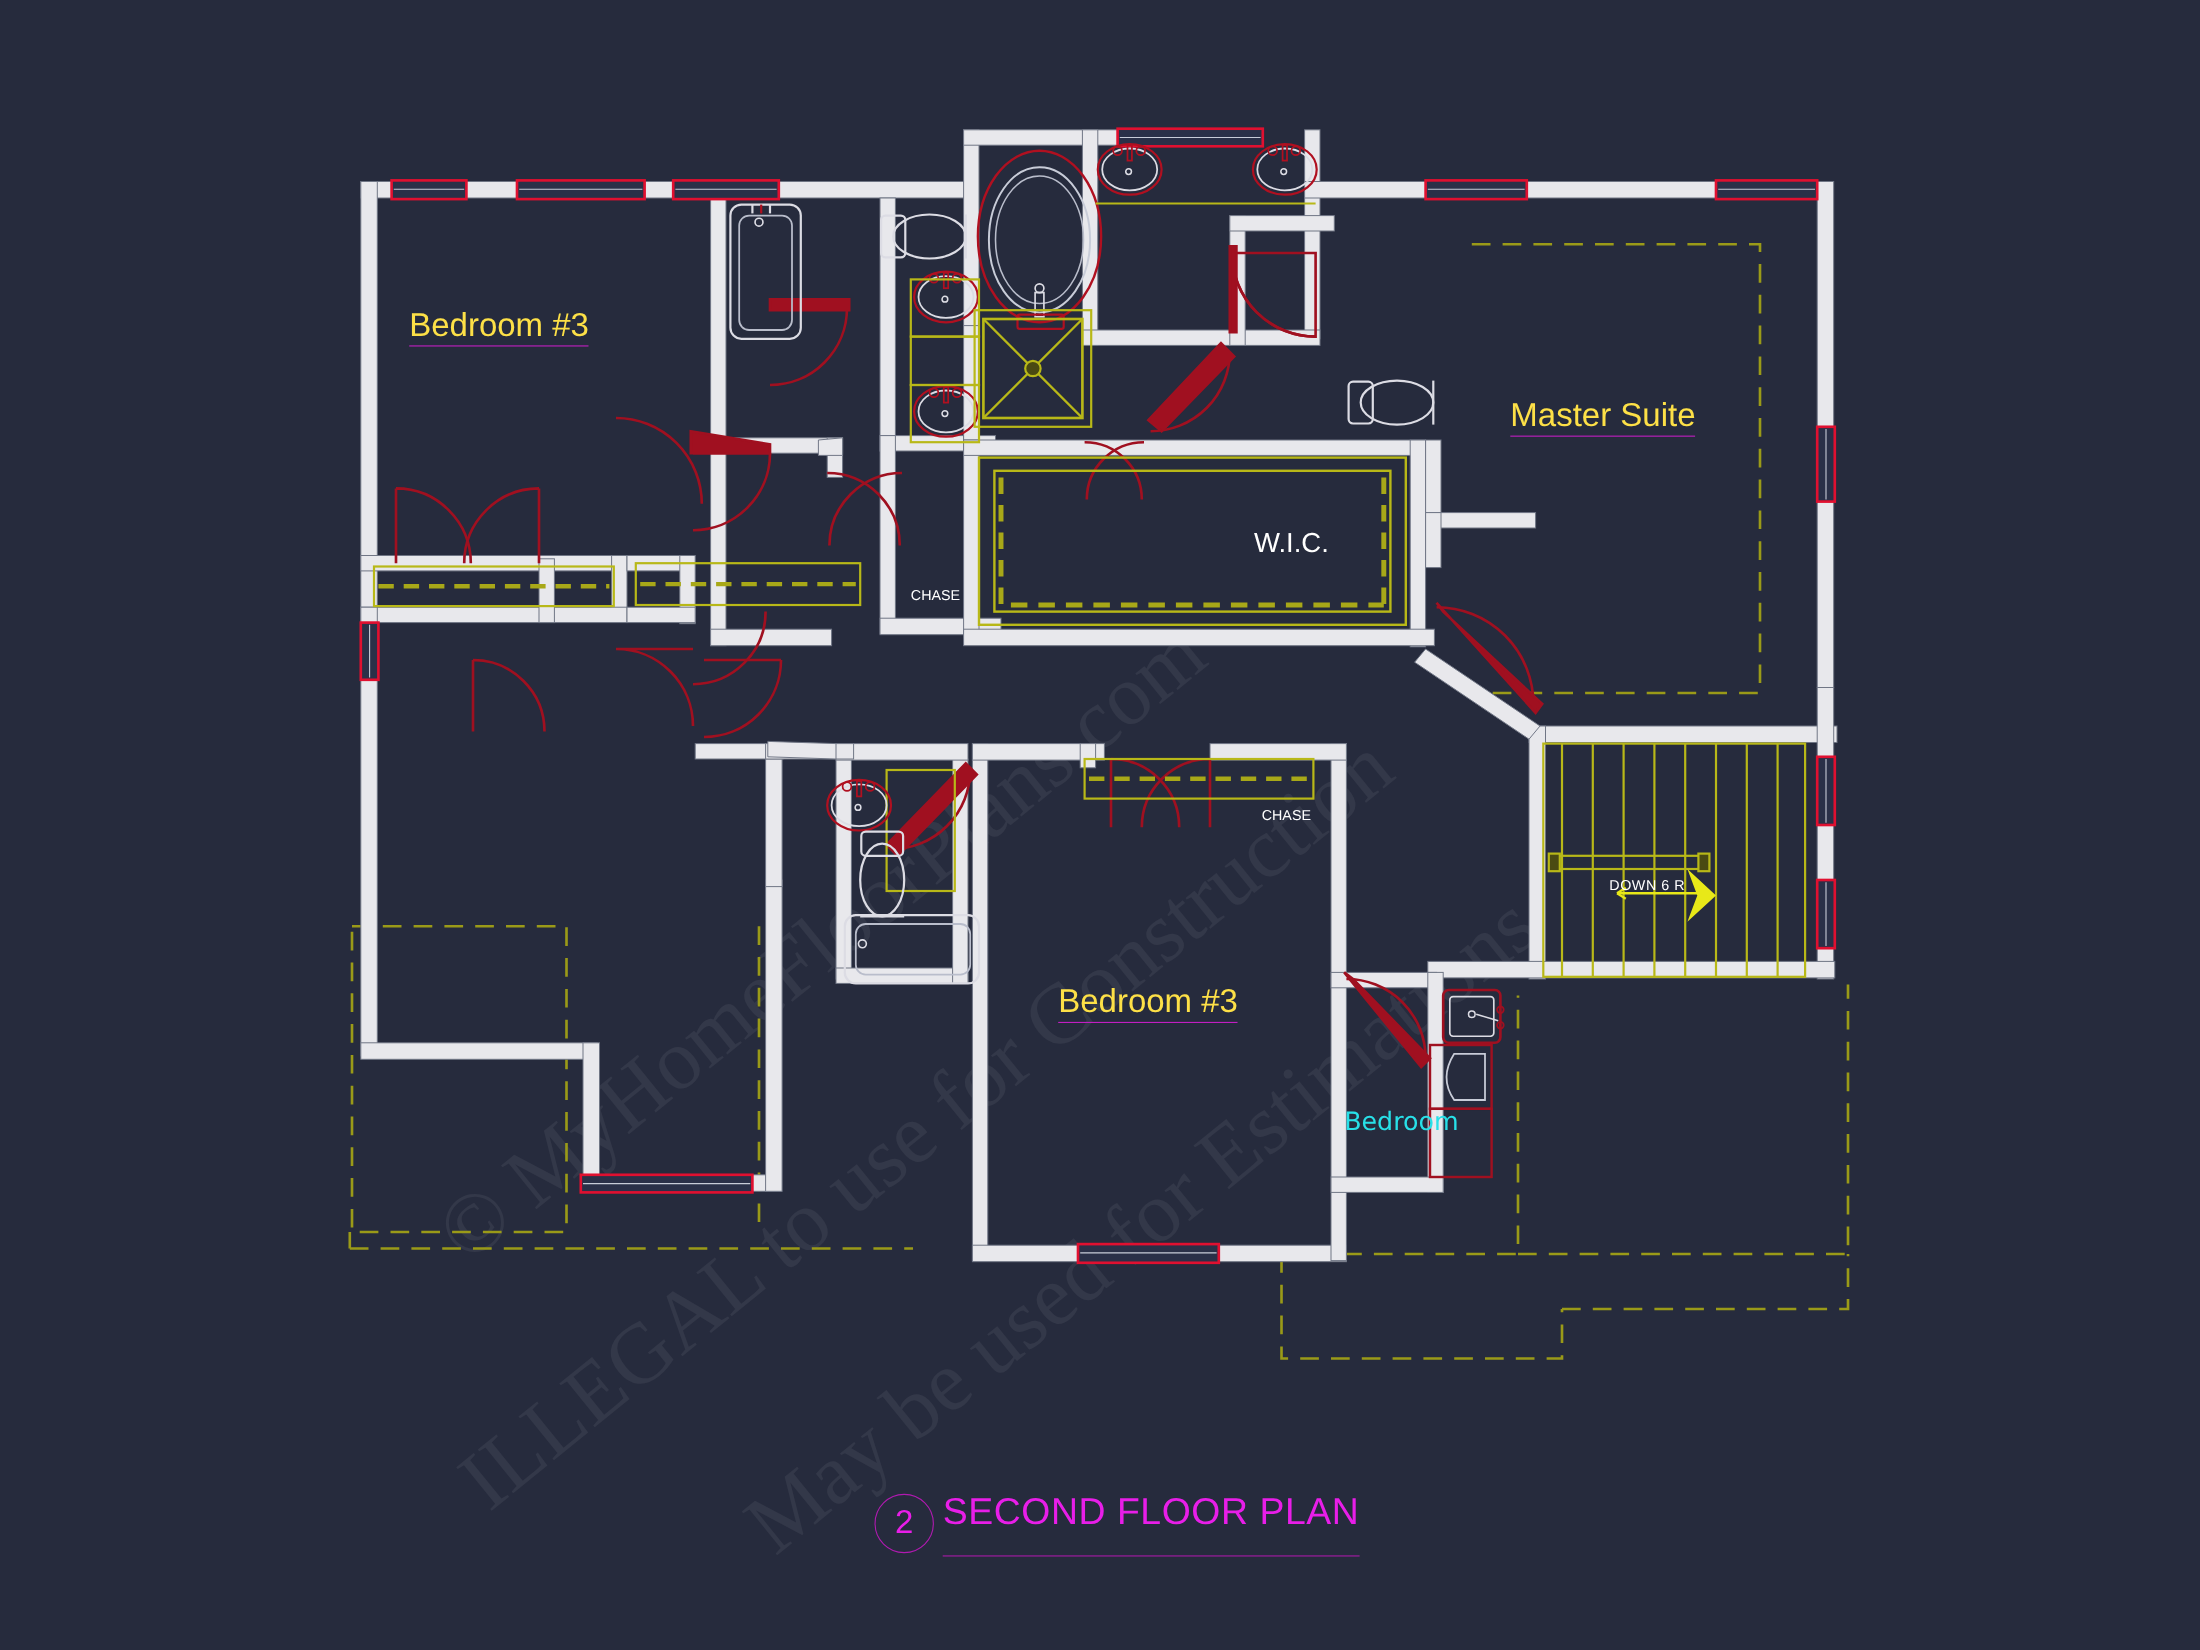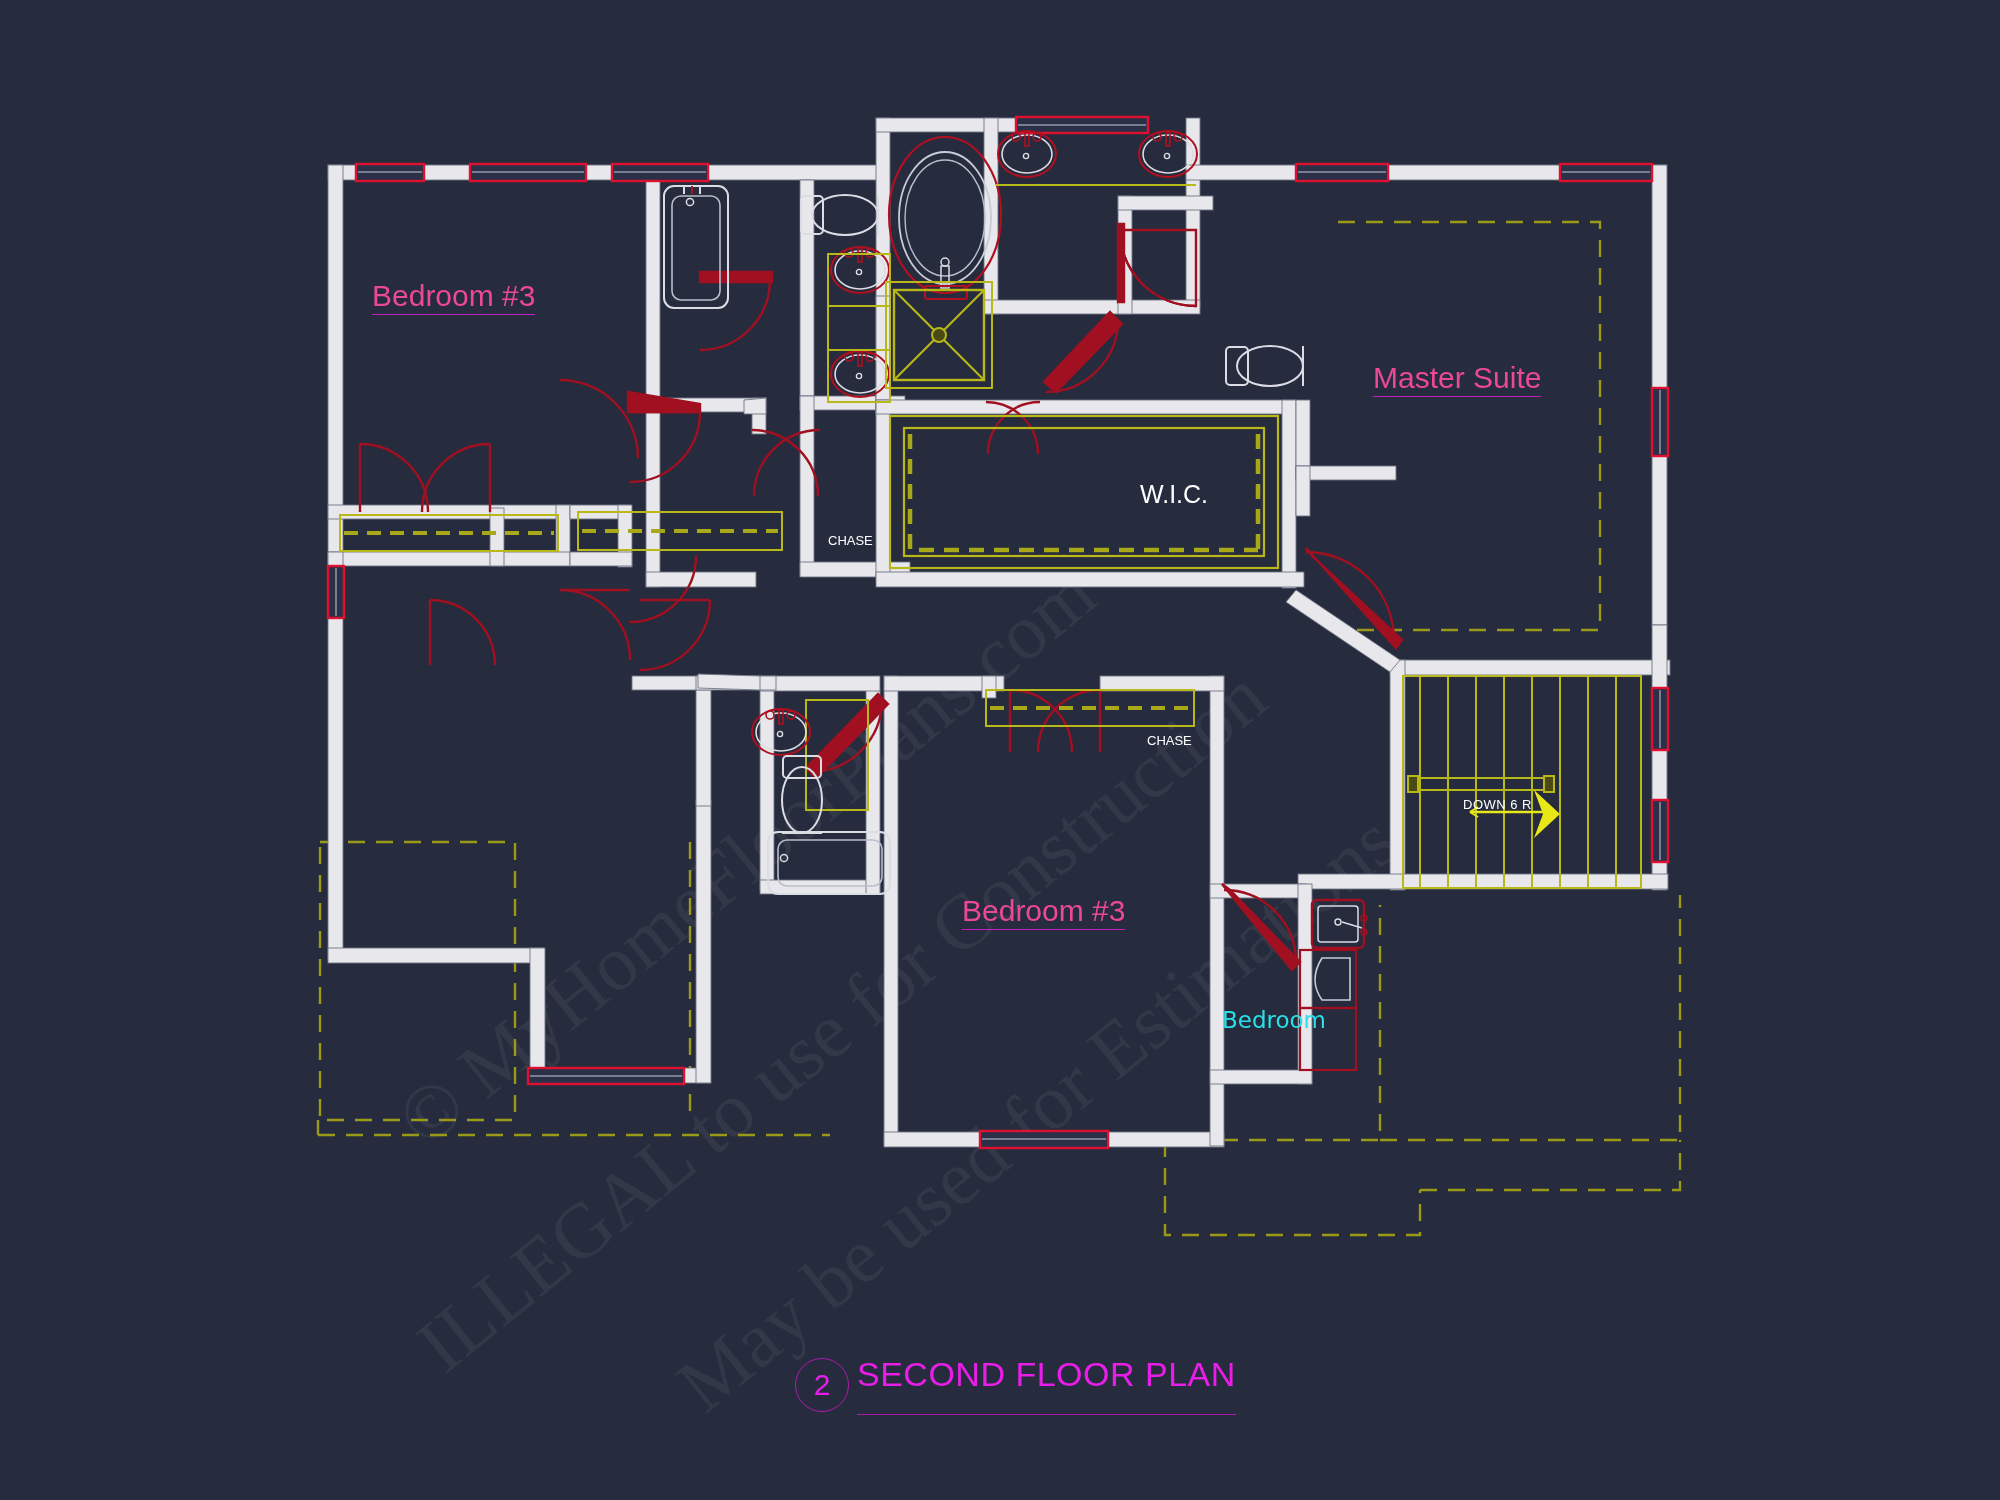--- a/index.html
+++ b/index.html
@@ -1,19 +1,19 @@
 <!DOCTYPE html>
 <html><head>
 <meta charset="utf-8">
 <style>
   html,body{margin:0;padding:0;background:#262b3d;}
   body{width:2000px;height:1500px;overflow:hidden;font-family:"Liberation Sans",sans-serif;}
   #stage{position:relative;width:2000px;height:1500px;background:#262b3d;}
   svg.layer{position:absolute;left:0;top:0;width:2000px;height:1500px;overflow:visible;}
-  .roomlbl{position:absolute;color:#ec4899;font-family:"Liberation Sans",sans-serif;
+  .roomlbl{position:absolute;color:#fde047;font-family:"Liberation Sans",sans-serif;
            white-space:nowrap;line-height:1.18;}
   .roomlbl .ln{display:block;border-bottom:1.6px solid #c21ec2;padding-bottom:1px;}
   .cyanlbl{position:absolute;color:#ffffff;font-family:"Liberation Sans",sans-serif;white-space:nowrap;}
   .cyanscript{position:absolute;color:#28e0e8;font-family:"DejaVu Sans",sans-serif;white-space:nowrap;}
   #title-wrap{position:absolute;left:795px;top:1355px;display:flex;align-items:center;}
   #title-num{width:52px;height:52px;border:1.8px solid #b01ab0;border-radius:50%;
              display:flex;align-items:center;justify-content:center;color:#e81ee8;font-size:30px;}
   #title-txt{margin-left:8px;color:#e81ee8;font-size:34px;letter-spacing:.5px;
              border-bottom:1.8px solid #a81aa8;padding-bottom:20px;}
   .wm{position:absolute;color:rgba(255,255,255,.062);font-family:"Liberation Serif",serif;

